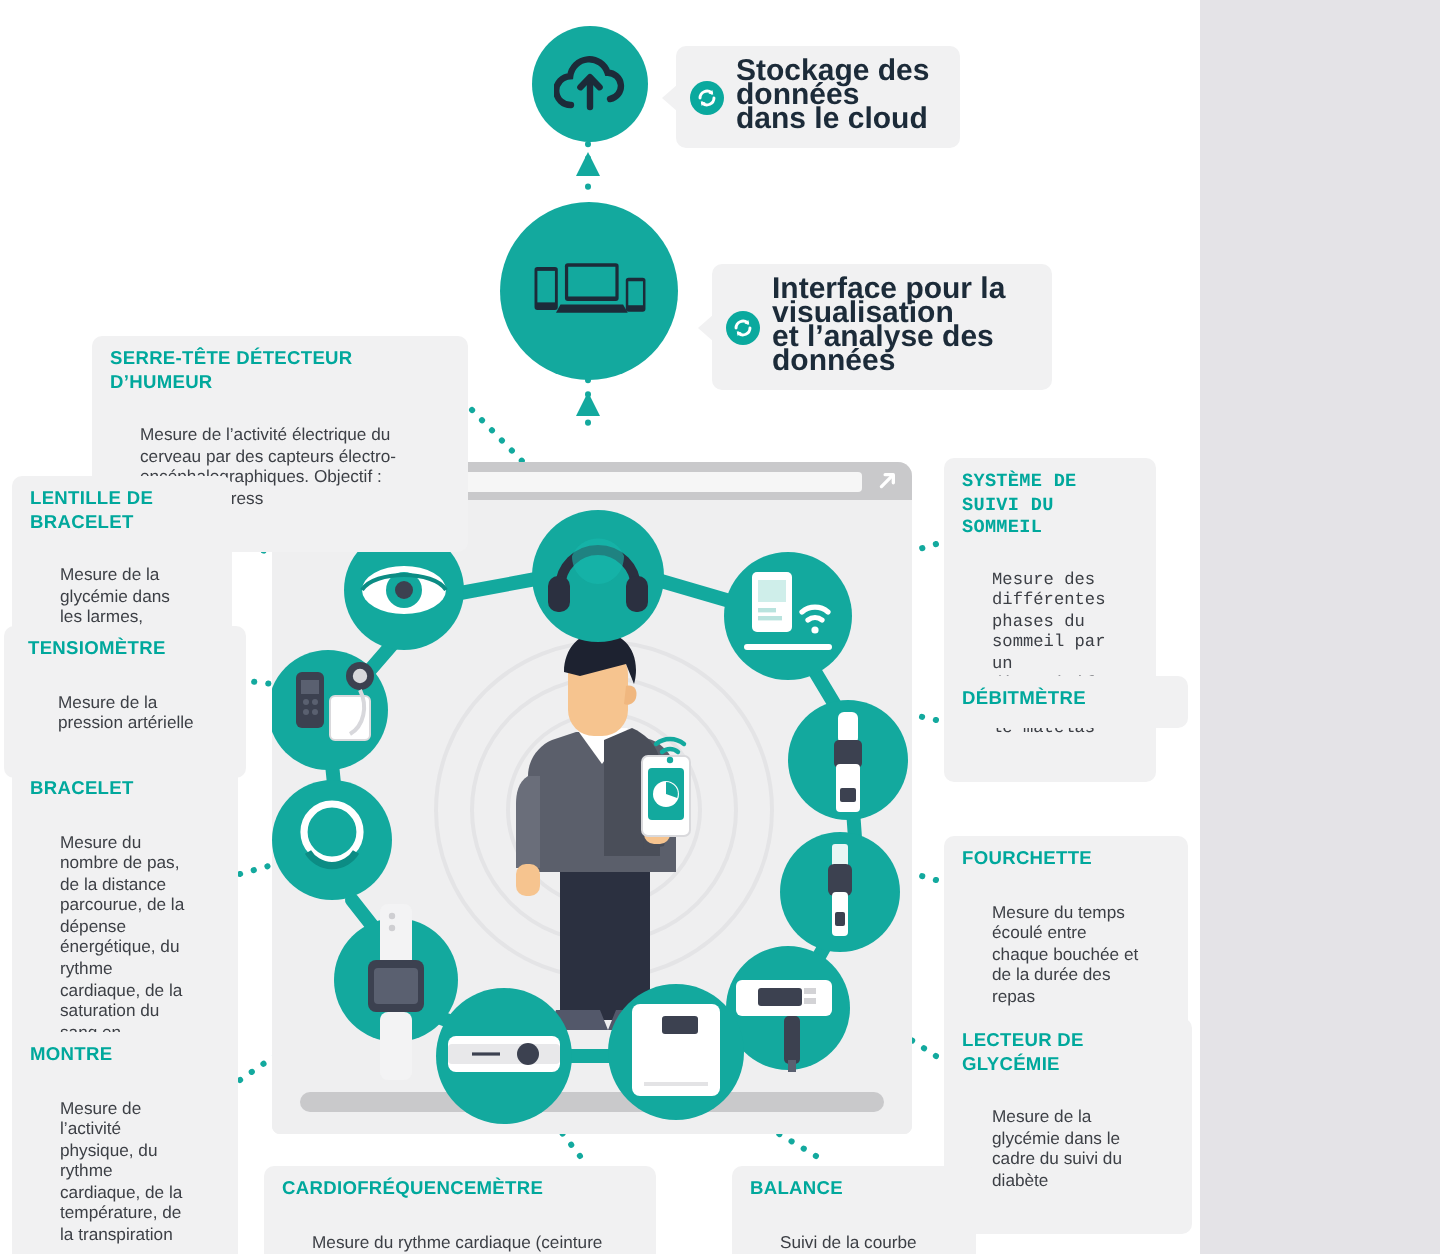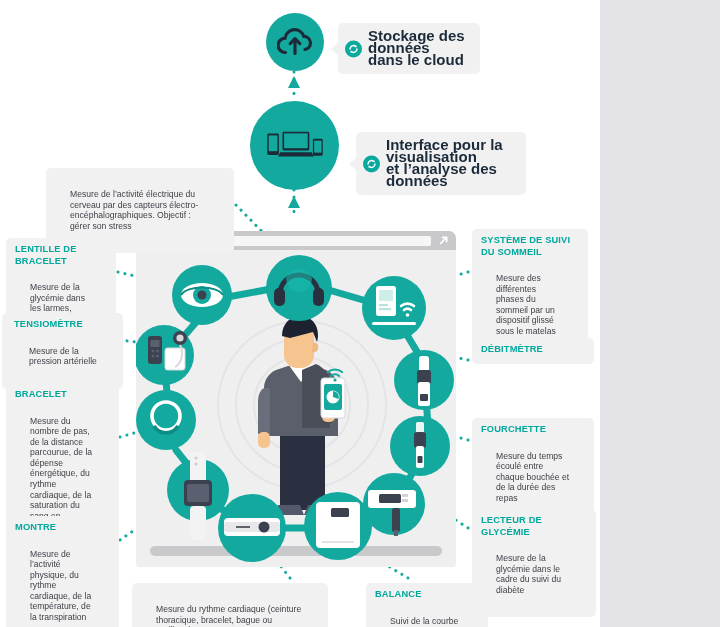--- a/index.html
+++ b/index.html
@@ -363,20 +363,21 @@
 
     <g>
       <circle cx="202" cy="276" r="34" fill="#13a99e"></circle>
       <rect x="180" y="252" width="44" height="46" rx="4" fill="#ffffff"></rect>
       <rect x="195" y="258" width="18" height="9" rx="1.5" fill="#3c4150"></rect>
       <path d="M186 292h32" stroke="#e3e3e5" stroke-width="2" fill="none"></path>
     </g>
   </svg>
 
   <div class="callout" style="left:46px;top:168px;width:188px;">
+    <div class="c-title">SERRE-TÊTE DÉTECTEUR D’HUMEUR</div>
     <div class="c-body">Mesure de l’activité électrique du cerveau par des capteurs électro-encéphalographiques. Objectif : gérer son stress</div>
   </div>
 
   <div class="callout" style="left:6px;top:238px;width:110px;">
     <div class="c-title">LENTILLE DE BRACELET</div>
     <div class="c-body">Mesure de la glycémie dans les larmes, dans le cadre du suivi du diabète (en développement)</div>
   </div>
 
   <div class="callout" style="left:2px;top:313px;width:121px;padding-left:12px;">
     <div class="c-title">TENSIOMÈTRE</div>
@@ -386,40 +387,41 @@
   <div class="callout" style="left:6px;top:383px;width:113px;">
     <div class="c-title">BRACELET</div>
     <div class="c-body">Mesure du nombre de pas, de la distance parcourue, de la dépense énergétique, du rythme cardiaque, de la saturation du sang en oxygène, de la durée et de la qualité du sommeil, de l’exposition au Soleil</div>
   </div>
 
   <div class="callout" style="left:6px;top:516px;width:113px;">
     <div class="c-title">MONTRE</div>
     <div class="c-body">Mesure de l’activité physique, du rythme cardiaque, de la température, de la transpiration</div>
   </div>
 
-  <div class="callout" style="left:472px;top:229px;width:116px;">
+  <div class="callout" style="left:472px;top:229px;width:106px;font-family:Liberation Mono, monospace;">
     <div class="c-title">SYSTÈME DE SUIVI DU SOMMEIL</div>
     <div class="c-body">Mesure des différentes phases du sommeil par un dispositif glissé sous le matelas</div>
   </div>
 
   <div class="callout" style="left:472px;top:338px;width:122px;">
     <div class="c-title">DÉBITMÈTRE</div>
   </div>
 
   <div class="callout" style="left:472px;top:418px;width:122px;">
     <div class="c-title">FOURCHETTE</div>
     <div class="c-body">Mesure du temps écoulé entre chaque bouchée et de la durée des repas</div>
   </div>
 
   <div class="callout" style="left:472px;top:509px;width:124px;">
     <div class="c-title">LECTEUR DE GLYCÉMIE</div>
     <div class="c-body">Mesure de la glycémie dans le cadre du suivi du diabète</div>
   </div>
 
   <div class="callout" style="left:132px;top:583px;width:196px;">
+    <div class="c-title">CARDIOFRÉQUENCEMÈTRE</div>
     <div class="c-body">Mesure du rythme cardiaque (ceinture thoracique, bracelet, bague ou oreillette)</div>
   </div>
 
   <div class="callout" style="left:366px;top:583px;width:122px;">
     <div class="c-title">BALANCE</div>
     <div class="c-body">Suivi de la courbe de poids</div>
   </div>
 
 </div>
 

